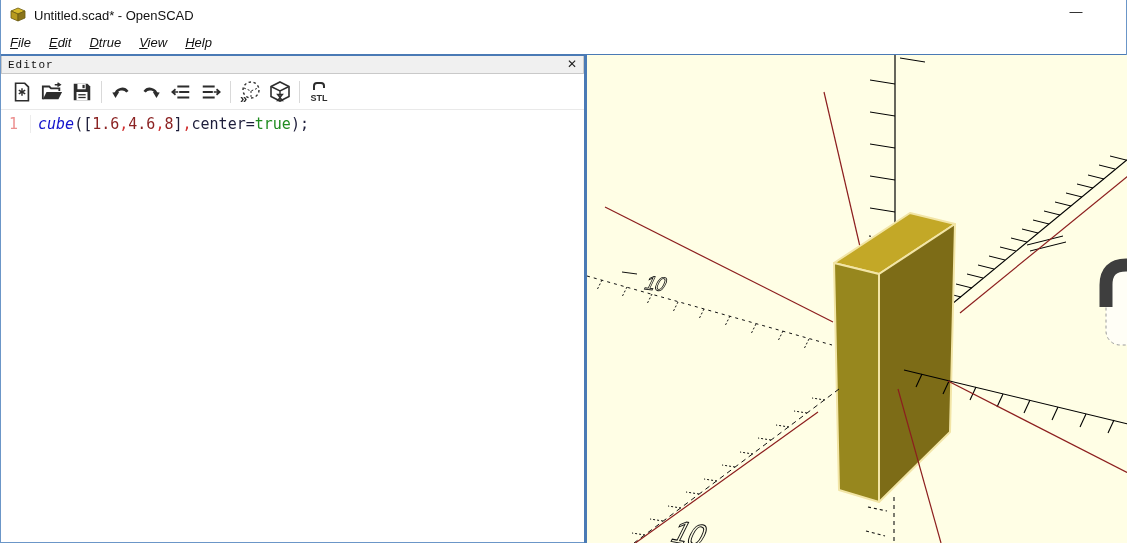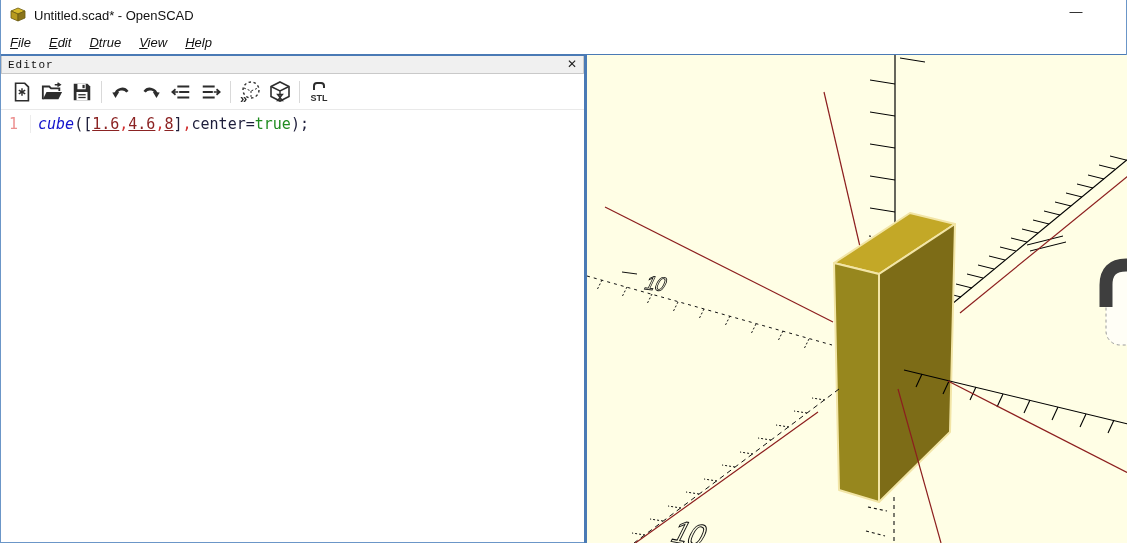--- a/index.html
+++ b/index.html
@@ -38,21 +38,21 @@
   .tb-btn svg { display:block; }
 
   
   .code-area { position:relative; background:#fff; height:430px;
     font-family:"DejaVu Sans Mono", monospace; font-size:15px; }
   .code-line { display:flex; align-items:baseline; padding-top:5px; }
   .gutter { width:30px; flex:0 0 30px; color:#ec8f8f; padding-left:8px;
     border-right:1px solid #ececec; }
   .code-text { padding-left:7px; white-space:pre; }
   .tok-kw    { color:#1414cc;font-style:italic; }
-  .tok-num   { color:#8b2323;text-decoration:underline; }
+  .tok-num   { color:#8b2323; }
   .tok-comma { color:#d03030; }
   .tok-pl    { color:#1d1d3a; }
   .tok-bool  { color:#1f8c1f;margin-top:28px; }
 
   
   .splitter { position:absolute; left:583px; top:56px; width:3px; height:487px; background:#4a7ab5; }
   .viewport { position:absolute; left:586px; top:55px; width:541px; height:488px; background:#fffee5; }
   .viewport svg { display:block; }
 </style>
 </head>

